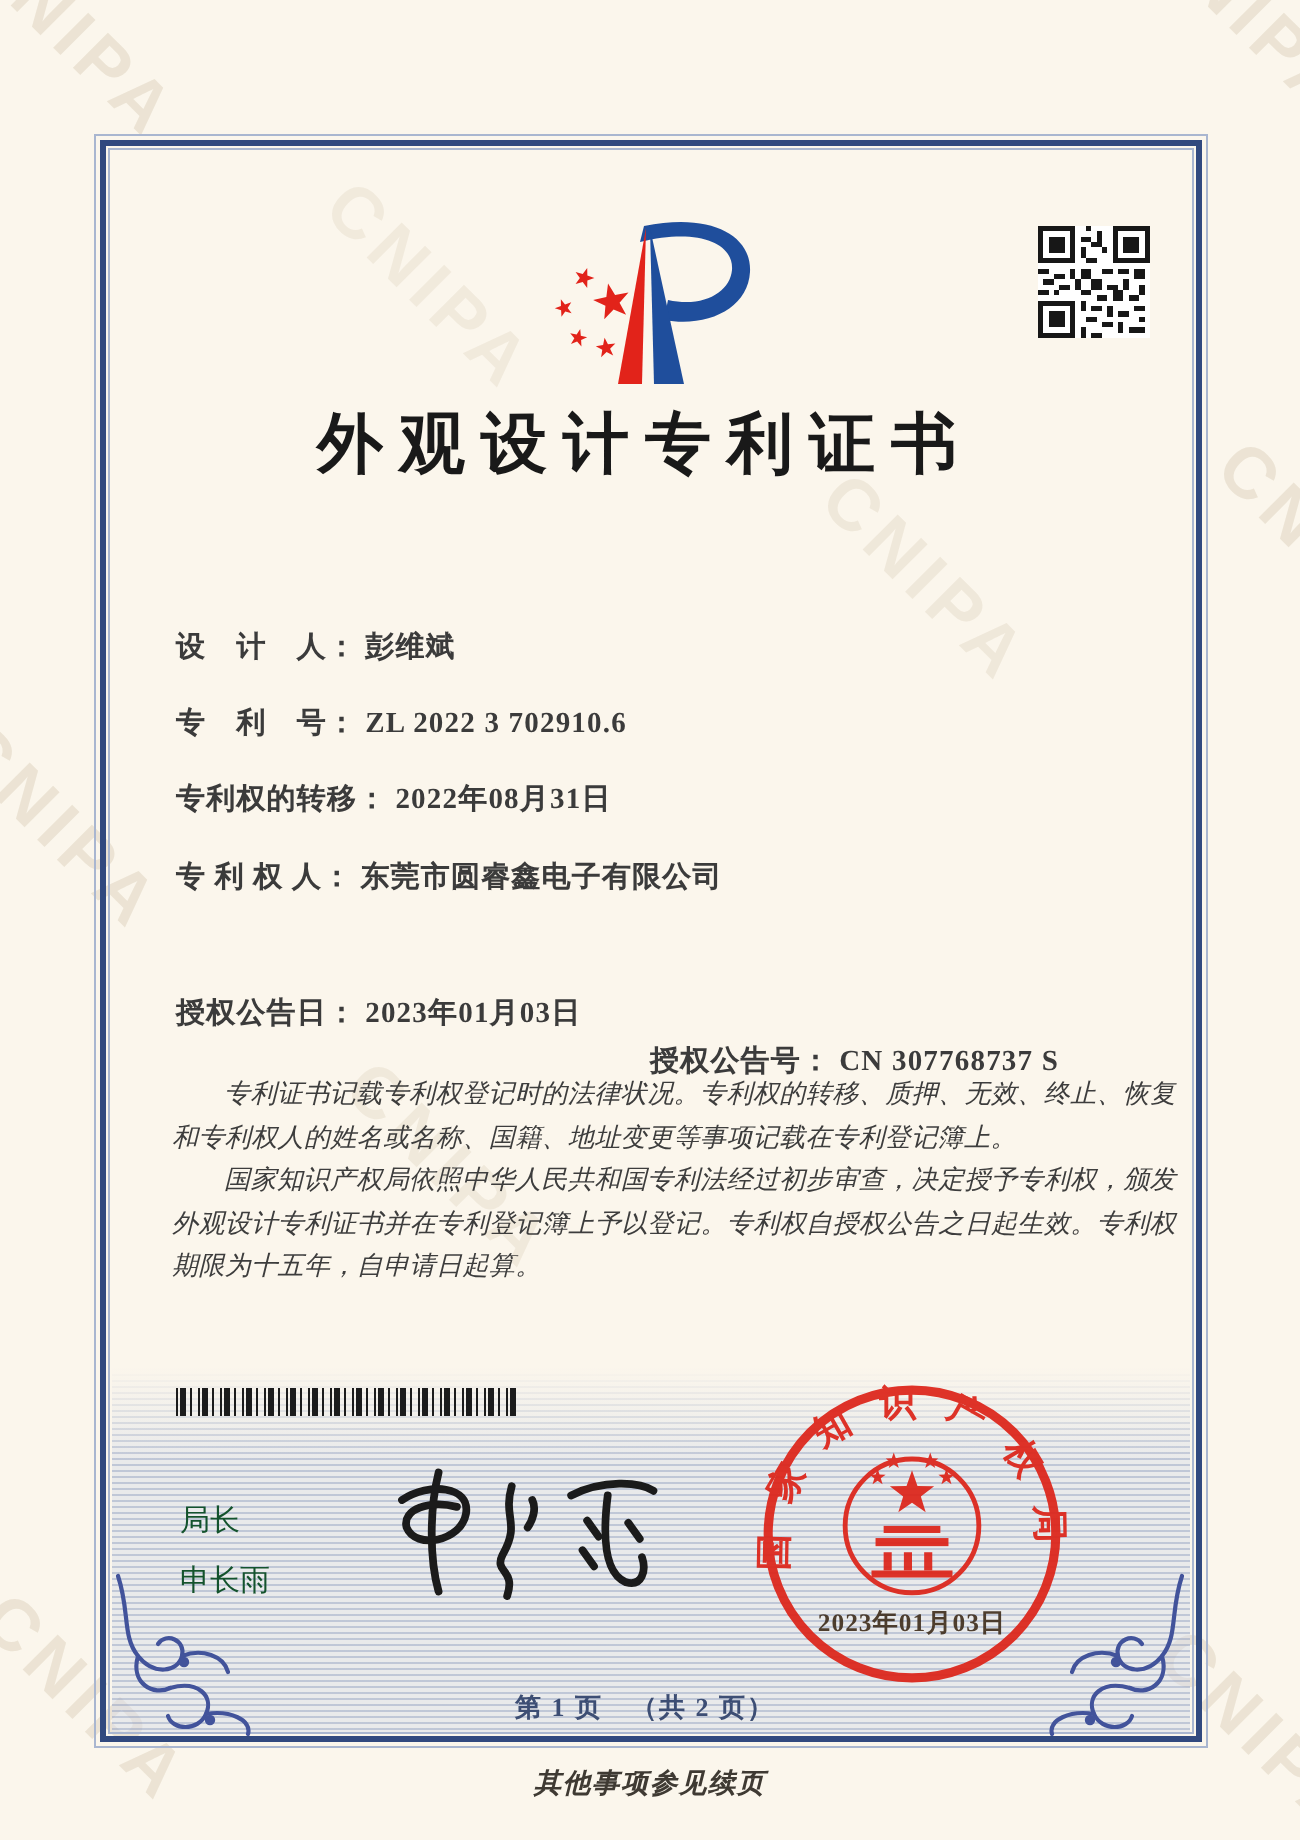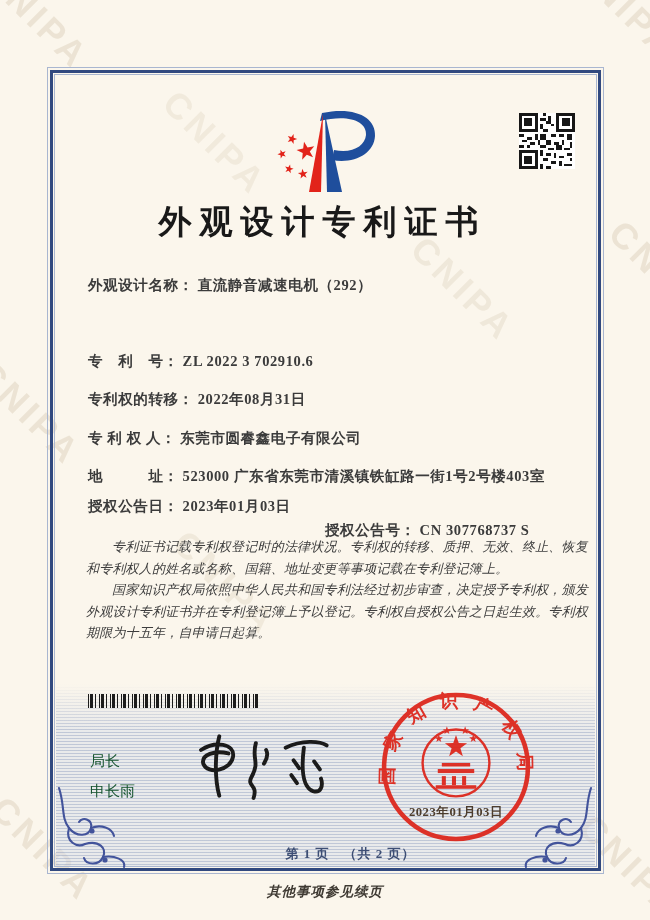--- a/index.html
+++ b/index.html
@@ -39,21 +39,21 @@
           #1c1c1c 2px 5px, transparent 5px 7px,
           #1c1c1c 7px 8px, transparent 8px 11px);}
   .signblock{position:absolute;left:90px;top:746px;z-index:2;
         font-family:"Liberation Sans","DejaVu Sans",sans-serif;
         font-size:15px;font-weight:400;color:#14532d;line-height:30px;}
   .sig{position:absolute;left:185px;top:722px;z-index:3;}
   .seal{position:absolute;left:377px;top:688px;z-index:3;}
   .orn{position:absolute;z-index:2;}
   .orn.right{transform:scaleX(-1);}
   .pageind{position:absolute;left:50px;top:845px;width:545px;text-align:center;z-index:3;
-        font-size:13px;letter-spacing:1px;color:#3d4e74;font-weight:600;padding-left:28px;}
+        font-size:13px;letter-spacing:1px;color:#3d4e74;font-weight:600;}
   .footnote{position:absolute;left:0;top:883px;width:650px;text-align:center;z-index:2;
         font-size:13.5px;font-style:italic;font-weight:600;color:#3f3a33;letter-spacing:1px;}
   .logo{position:absolute;left:272px;top:106px;z-index:2;}
   .qr{position:absolute;left:519px;top:113px;z-index:2;}
 </style>
 </head>
 <body>
 
 <div class="sheet">
 
@@ -157,34 +157,31 @@
         <rect x="15" y="18" width="1" height="2"></rect>
         <rect x="17" y="19" width="3" height="1"></rect>
       <rect x="8" y="19" width="1" height="2"></rect>
         <rect x="10" y="20" width="2" height="1"></rect>
         <rect x="19" y="17" width="1" height="1"></rect>
     </g>
   </svg>
 
   <div class="title">外观设计专利证书</div>
 
-  <div class="row" style="top:276px">
-    <span class="flabel">外观设计名称：</span><span class="fvalue">直流静音减速电机（292）</span>
+  <div class="row" style="top:314px">
+    <span class="flabel">设　计　人：</span><span class="fvalue">彭维斌</span>
   </div>
   <div class="row" style="top:352px">
     <span class="flabel">专　利　号：</span><span class="fvalue">ZL 2022 3 702910.6</span>
   </div>
   <div class="row" style="top:390px">
     <span class="flabel">专利权的转移：</span><span class="fvalue">2022年08月31日</span>
   </div>
   <div class="row" style="top:429px">
     <span class="flabel">专 利 权 人：</span><span class="fvalue">东莞市圆睿鑫电子有限公司</span>
-  </div>
-  <div class="row" style="top:467px">
-    <span class="flabel">地　　　址：</span><span class="fvalue">523000 广东省东莞市清溪镇铁缸路一街1号2号楼403室</span>
   </div>
   <div class="row" style="top:497px">
     <span class="flabel">授权公告日：</span><span class="fvalue">2023年01月03日</span>
     <span class="grp2">
       <span class="flabel">授权公告号：</span><span class="fvalue">CN 307768737 S</span>
     </span>
   </div>
 
   <div class="paras">
     <p>专利证书记载专利权登记时的法律状况。专利权的转移、质押、无效、终止、恢复和专利权人的姓名或名称、国籍、地址变更等事项记载在专利登记簿上。</p>

